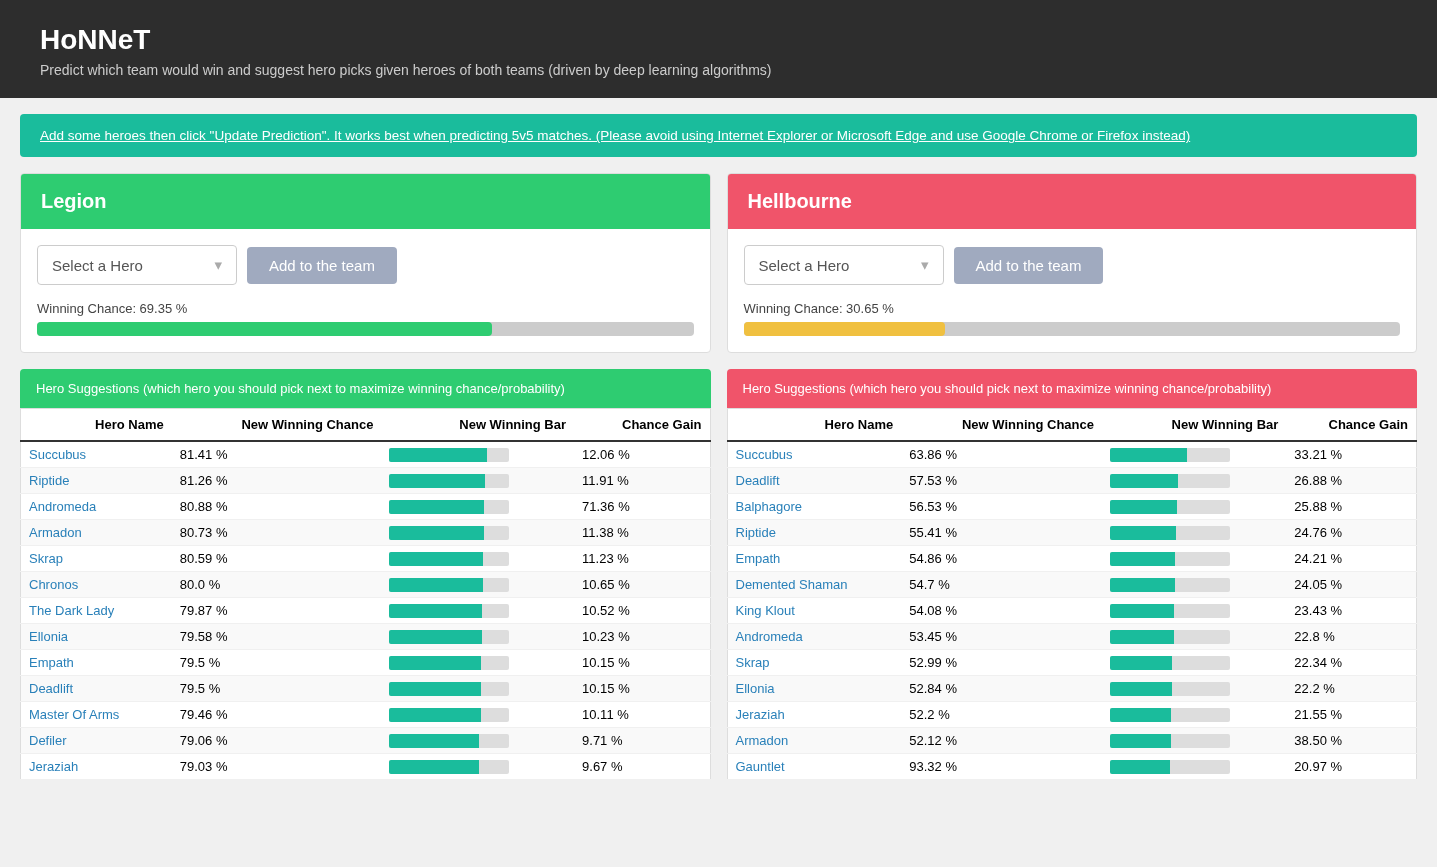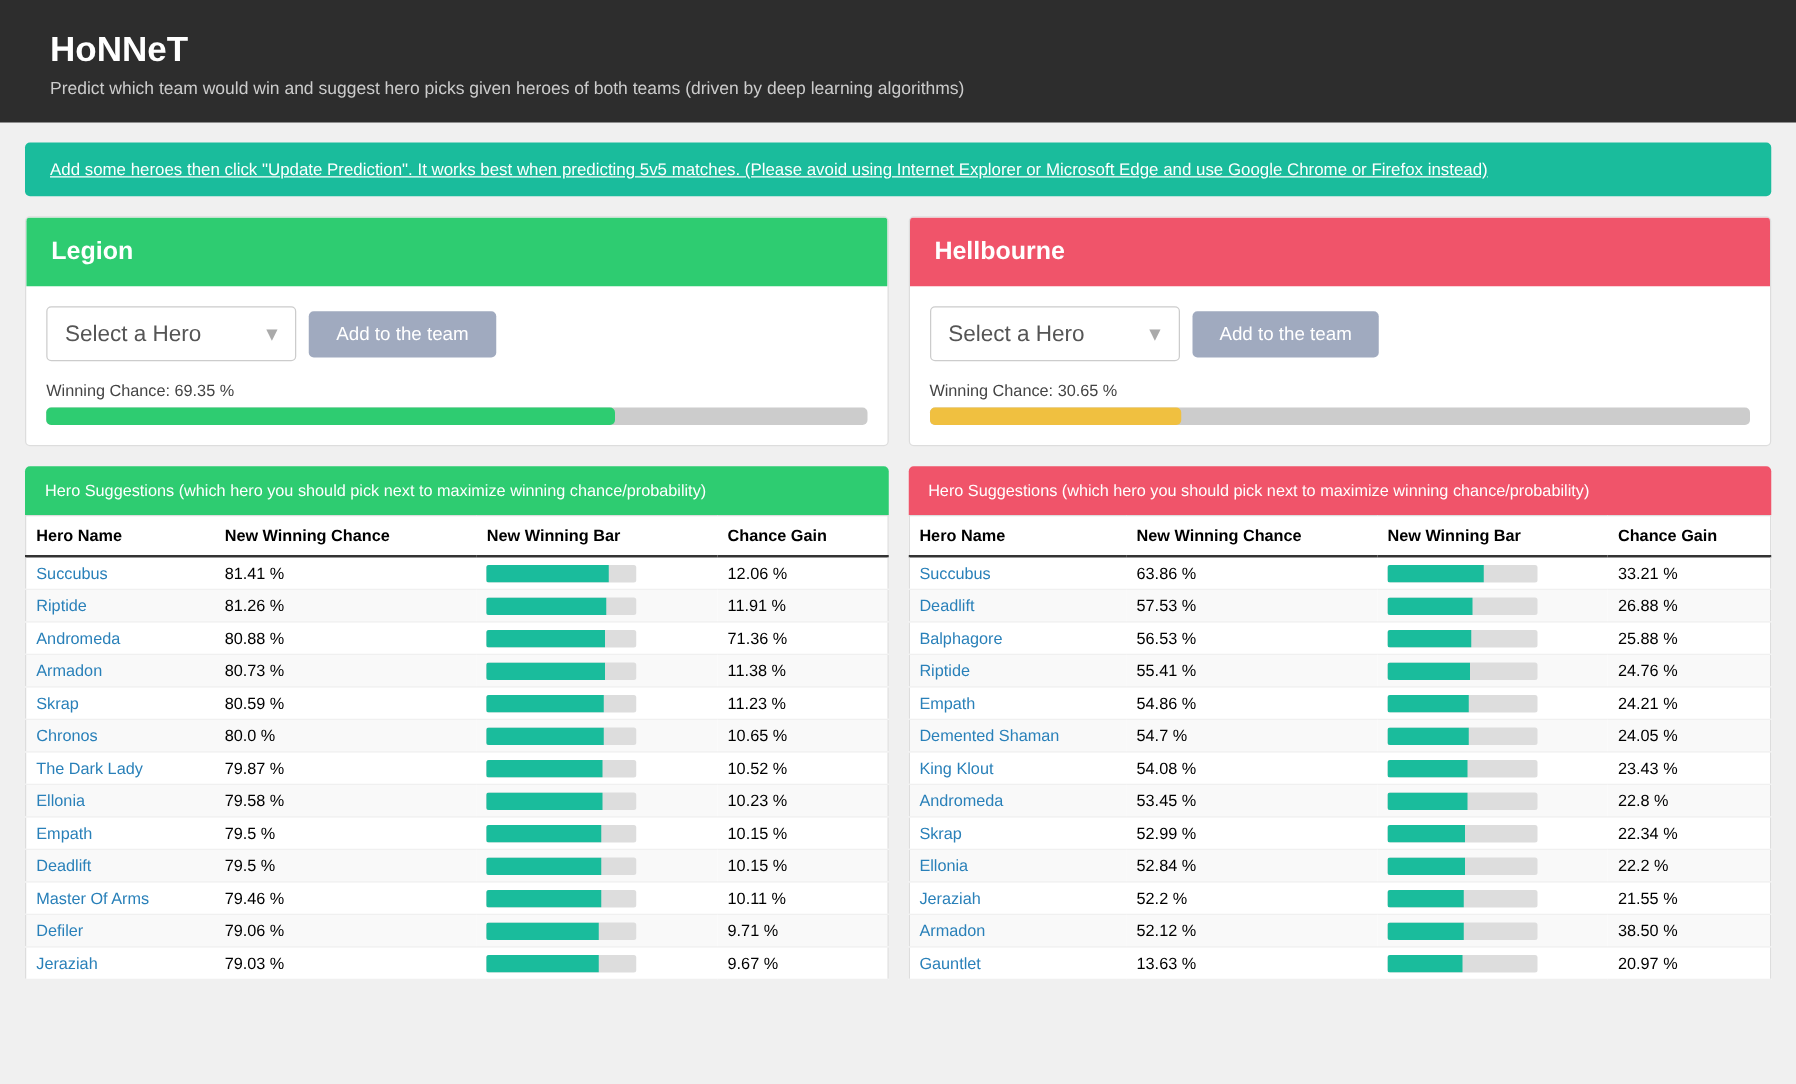--- a/index.html
+++ b/index.html
@@ -71,21 +71,21 @@
     .hero-select {
       display: flex;
       align-items: center;
       border: 1px solid #ccc;
       border-radius: 4px;
       padding: 10px 14px;
       background: white;
       min-width: 200px;
       cursor: pointer;
       justify-content: space-between;
-      font-size: 18px;
+      font-size: 15px;
       color: #555;
     }
     .hero-select .chevron {
       color: #aaa;
       margin-left: 10px;
     }
 
     .add-btn {
       background: #a0aabf;
       color: white;
@@ -137,21 +137,21 @@
     .suggestions-header.hellbourne-sug { background: #f0546a; }
 
     .suggestions-table {
       width: 100%;
       border-collapse: collapse;
       background: white;
       border: 1px solid #ddd;
     }
     .suggestions-table th {
       background: white;
-      text-align: left;
+      text-align: right;
       padding: 8px 8px;
       font-weight: bold;
       font-size: 13px;
       border-bottom: 2px solid #333;
     }
     .suggestions-table td {
       padding: 5px 8px;
       font-size: 13px;
       border-bottom: 1px solid #f0f0f0;
     }
@@ -506,21 +506,21 @@
               <td>52.12 %</td>
               <td>
                 <div class="mini-bar-bg">
                   <div class="mini-bar-fill" style="width: 51%;"></div>
                 </div>
               </td>
               <td>38.50 %</td>
             </tr>
             <tr>
               <td><a class="hero-link">Gauntlet</a></td>
-              <td>13.63 %</td>
+              <td>93.32 %</td>
               <td>
                 <div class="mini-bar-bg">
                   <div class="mini-bar-fill" style="width: 50%;"></div>
                 </div>
               </td>
               <td>20.97 %</td>
             </tr>
           </tbody>
       </table>
     </div>

